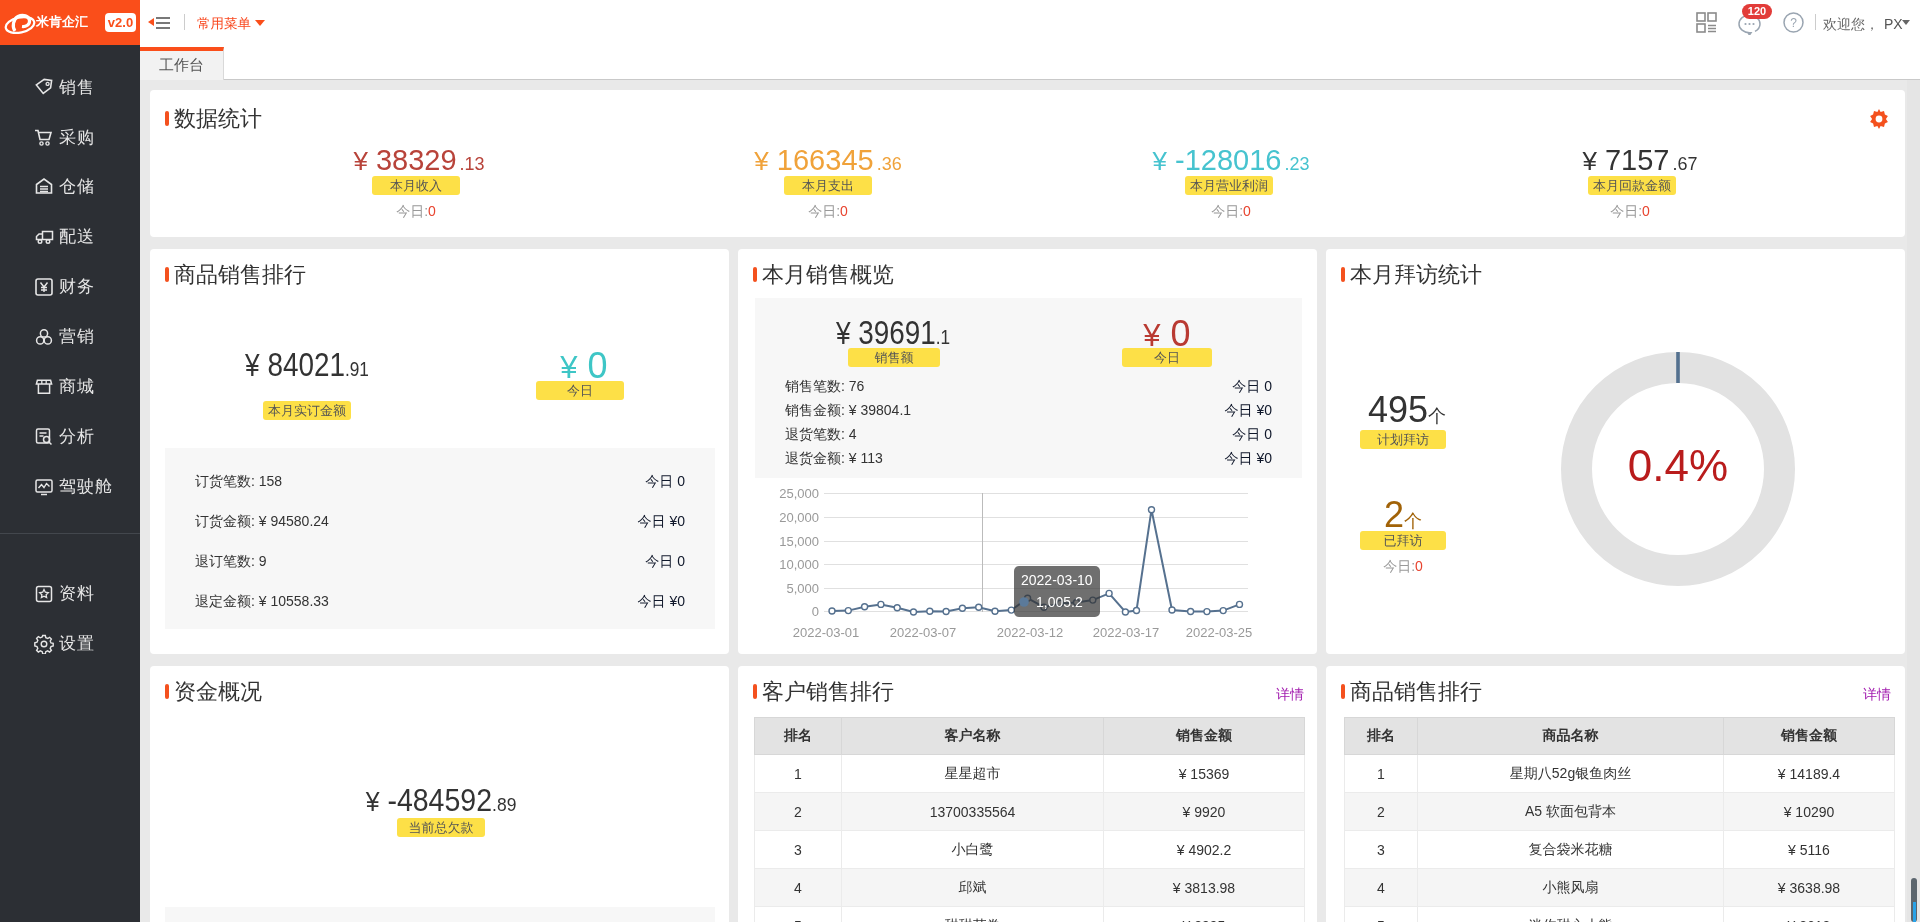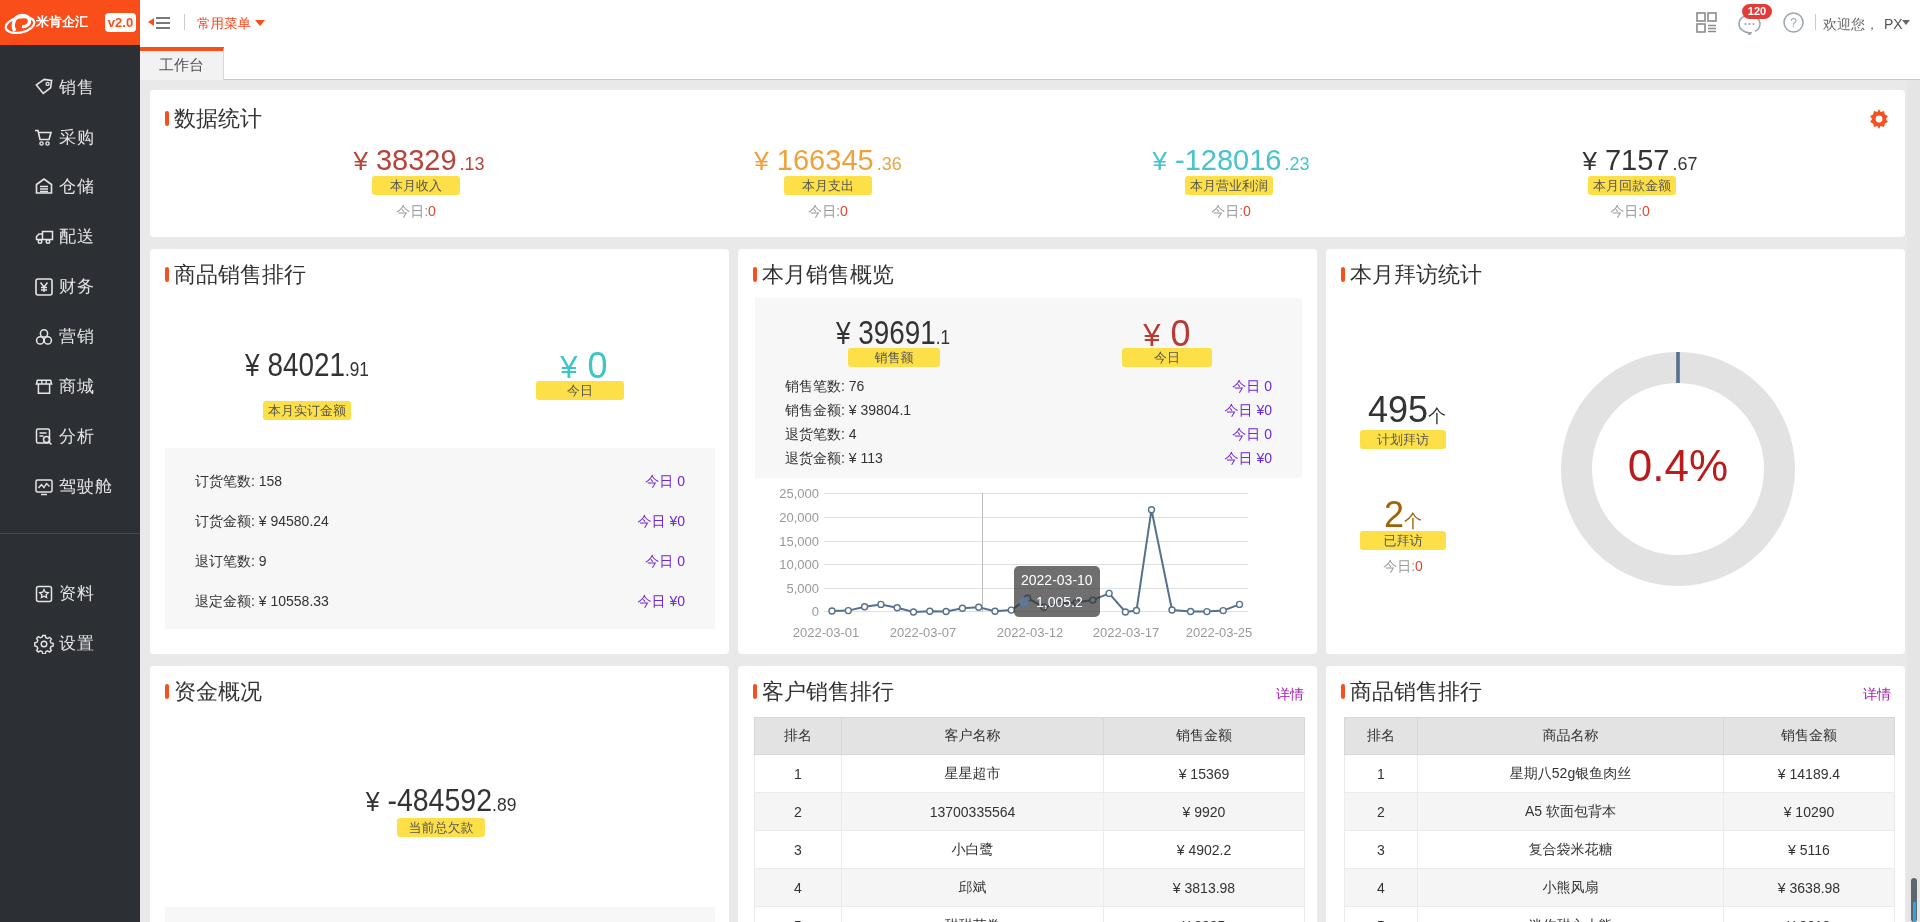--- a/index.html
+++ b/index.html
@@ -24,27 +24,27 @@
 .sbig{position:absolute;font-size:29px;line-height:29px;white-space:nowrap;transform:translateX(-50%);text-align:center}
 .sbig .yen{font-size:26px}
 .sbig .dec{font-size:18px;margin-left:3px}
 .mbig{position:absolute;font-size:31px;line-height:31px;white-space:nowrap;transform:translateX(-50%) scaleX(0.92);text-align:center}
 .mbig .yen{font-size:27px}
 .mbig .dec{font-size:19px}
 .today{position:absolute;font-size:14px;color:#999;transform:translateX(-50%);white-space:nowrap}
 .today i{font-style:normal;color:#e8432e}
 .panel{position:absolute;background:#f7f7f7}
 .prow{position:absolute;font-size:14px;color:#333;white-space:nowrap}
-.prow.r{color:#6d28d9;text-align:right;transform:translateX(-100%)}
+.prow.r{color:#0f172a;text-align:right;transform:translateX(-100%)}
 .menu-item{position:absolute;left:0;width:140px;height:24px;color:#e6e6e6;font-size:17px}
 .menu-item svg{position:absolute;left:34px;top:2px}
 .menu-item span{position:absolute;left:59px;top:0;line-height:24px;letter-spacing:1px}
 .sep{position:absolute;left:0;width:140px;height:1px;background:#43474d}
 table.rank{border-collapse:collapse;position:absolute;table-layout:fixed;font-size:14px;color:#333}
-table.rank th{background:#e3e3e3;font-weight:normal;height:37px;border:1px solid #d7d7d7;font-size:14px}
+table.rank th{background:#e3e3e3;font-weight:bold;height:37px;border:1px solid #d7d7d7;font-size:14px}
 table.rank td{height:38px;text-align:center;border:1px solid #ebebeb;background:#fff}
 table.rank tr.alt td{background:#f5f5f5}
 .detail{position:absolute;font-size:14px;color:#a21caf}
 </style>
 </head>
 <body>
 
 <div class="abs topbar"></div>
 <div class="abs tabstrip"></div>
 <div class="abs tab">工作台</div>

